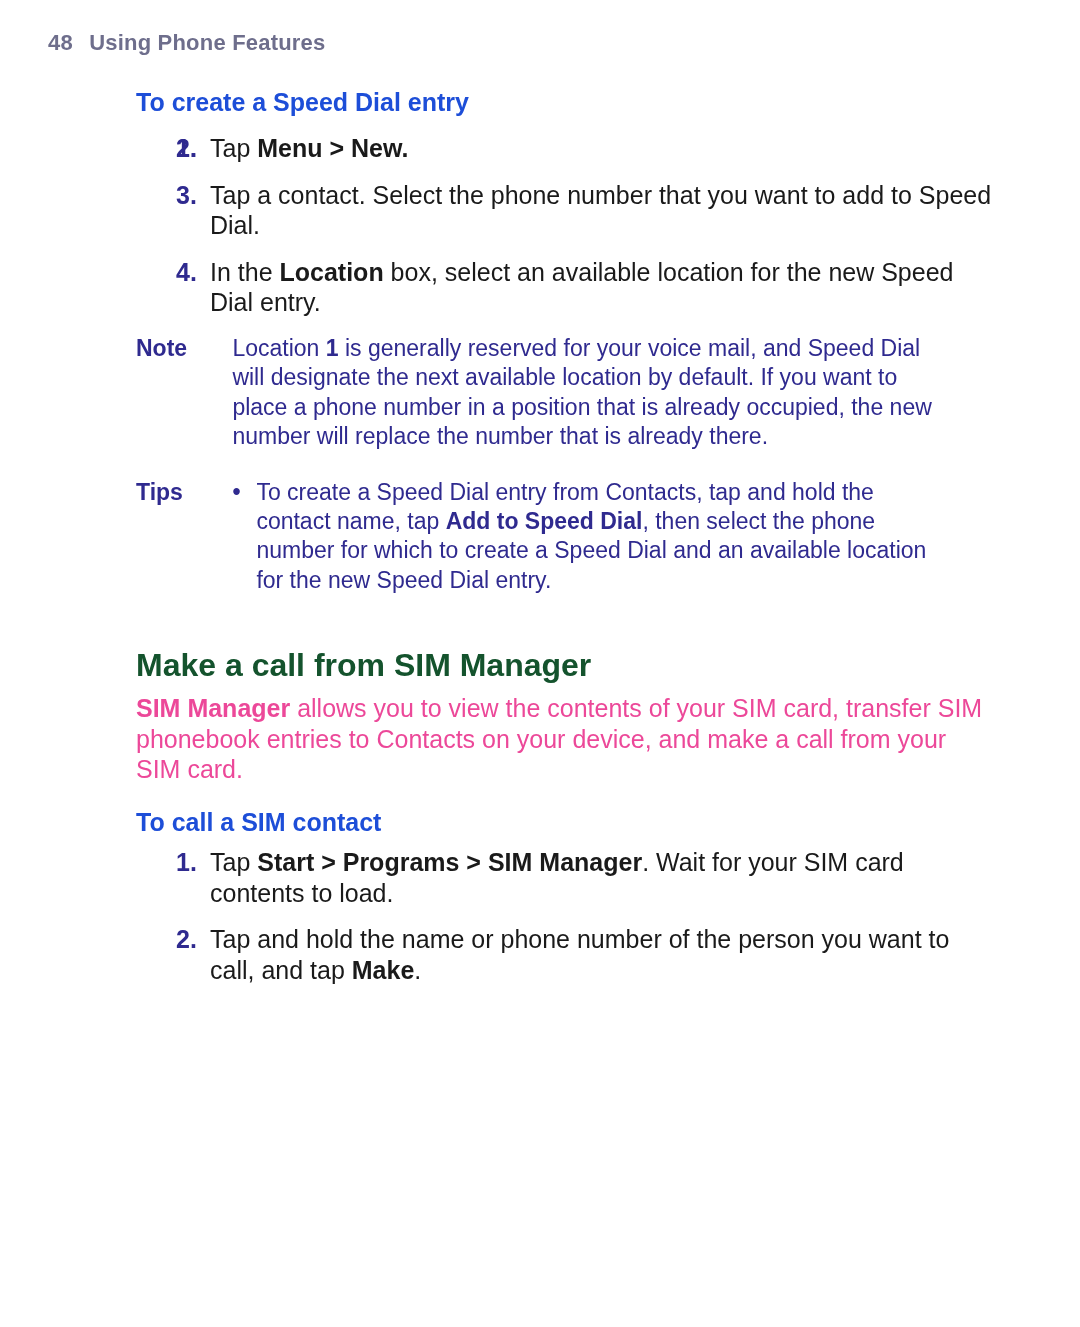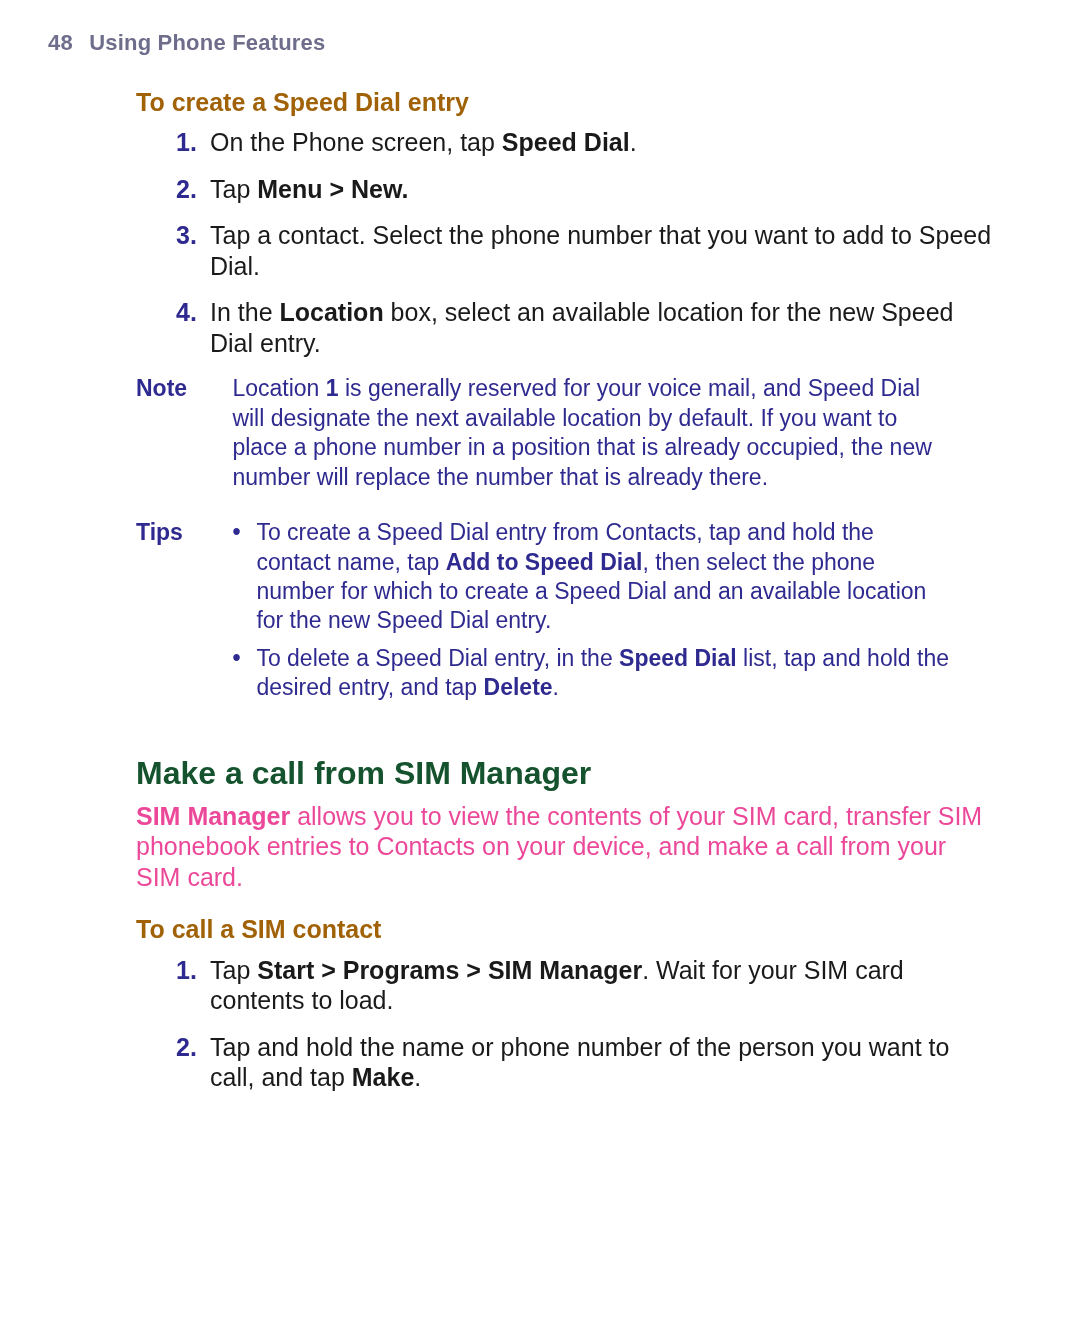--- a/index.html
+++ b/index.html
@@ -24,21 +24,21 @@
     font-weight: 700;
   }
   .running-head .pnum {
     margin-right: 10px;
   }
   .body-col {
     margin-left: 88px;
     margin-right: 40px;
   }
   .subhead {
-    color: #a16207;
+    color: #1d4ed8;
     font-weight: 700;
     font-size: 25px;
     margin-top: 8px;
     margin-bottom: 4px;
   }
   ol.steps {
     list-style: none;
     padding: 0;
     margin: 0 0 0 40px;
   }
@@ -115,21 +115,20 @@
     <span>Using Phone Features</span>
   </div>
 
   <div class="body-col">
 
     <div class="subhead">To create a Speed Dial entry</div>
 
     <ol class="steps">
       <li>
         <span class="marker">1.</span>
-        <span><span>On the Phone screen, tap </span><span class="bold">Speed Dial</span><span>.</span></span>
       </li>
       <li>
         <span class="marker">2.</span>
         <span><span>Tap </span><span class="bold">Menu &gt; New.</span><span></span></span>
       </li>
       <li>
         <span class="marker">3.</span>
         <span>Tap a contact. Select the phone number that you want to add to Speed Dial.</span>
       </li>
       <li>
@@ -140,21 +139,20 @@
 
     <div class="noteblock">
       <span class="lbl">Note</span>
       <span class="txt"><span>Location </span><span class="bold">1</span><span> is generally reserved for your voice mail, and Speed Dial will designate the next available location by default. If you want to place a phone number in a position that is already occupied, the new number will replace the number that is already there.</span></span>
     </div>
 
     <div class="tipblock" style="margin-top:26px;">
       <span class="lbl">Tips</span>
       <ul>
         <li><span>To create a Speed Dial entry from Contacts, tap and hold the contact name, tap </span><span class="bold">Add to Speed Dial</span><span>, then select the phone number for which to create a Speed Dial and an available location for the new Speed Dial entry.</span></li>
-        <li><span>To delete a Speed Dial entry, in the </span><span class="bold">Speed Dial</span><span> list, tap and hold the desired entry, and tap </span><span class="bold">Delete</span><span>.</span></li>
       </ul>
     </div>
 
     <div class="section-head">Make a call from SIM Manager</div>
     <div class="para"><span class="bold">SIM Manager</span><span> allows you to view the contents of your SIM card, transfer SIM phonebook entries to Contacts on your device, and make a call from your SIM card.</span></div>
 
     <div class="subhead" style="margin-top:22px;">To call a SIM contact</div>
 
     <ol class="steps">
       <li>

